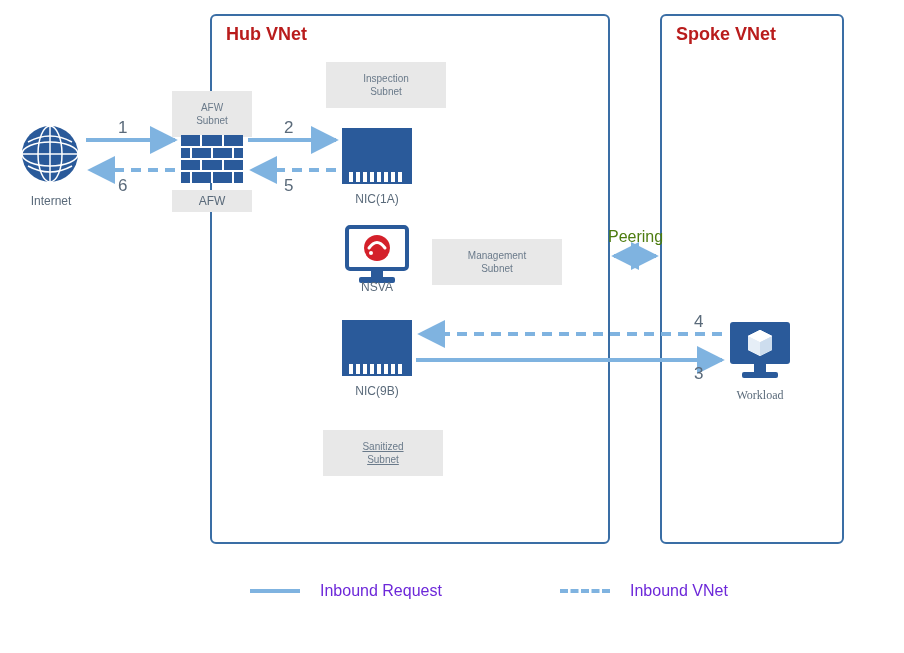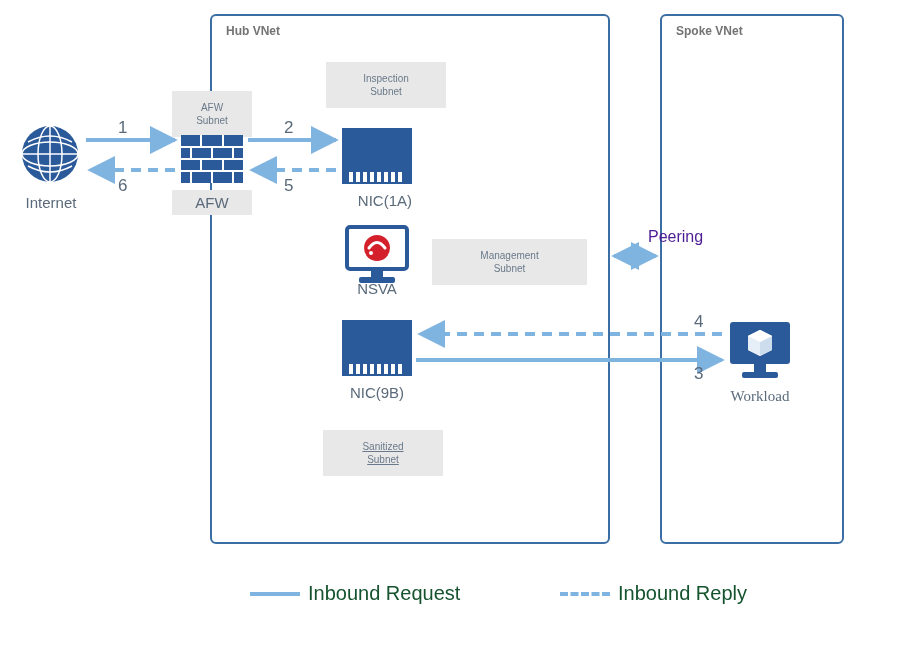--- a/index.html
+++ b/index.html
@@ -14,56 +14,55 @@
     .vnet-box {
       position: absolute;
       border: 2px solid #3a6ea5;
       border-radius: 6px;
     }
     .vnet-title {
       position: absolute;
       top: 8px;
       left: 14px;
       font-weight: bold;
-      font-size: 12px;
-      color: #737373;
+      font-size: 18px;
+      color: #b91c1c;
     }
     .subnet-label {
       position: absolute;
       background: #e8e8e8;
       padding: 10px 14px;
       text-align: center;
       font-size: 10px;
       color: #6a7a8a;
       line-height: 1.3;
     }
     .node-label {
       position: absolute;
       text-align: center;
-      font-size: 15px;
+      font-size: 12px;
       color: #5a6a7a;
     }
     .num-label {
       position: absolute;
       font-size: 17px;
       color: #5a6a7a;
     }
     .peering-label {
       position: absolute;
       font-size: 16px;
-      color: #4c1d95;
-      margin-left: 40px;
+      color: #4d7c0f;
     }
     .legend {
       position: absolute;
       display: flex;
       align-items: center;
-      gap: 8px;
-      font-size: 20px;
-      color: #14532d;
+      gap: 20px;
+      font-size: 16px;
+      color: #6d28d9;
     }
     .legend-line {
       width: 50px;
       height: 0;
       border-top: 4px solid #7fb3e0;
     }
     .legend-dash {
       width: 50px;
       height: 0;
       border-top: 4px dashed #7fb3e0;
@@ -91,21 +90,21 @@
 </div>
 
 <div class="subnet-label" style="left:172px; top:91px; width:80px;">
   <span>AFW</span><br>
   <span>Subnet</span>
 </div>
 <div class="subnet-label" style="left:326px; top:62px; width:120px;">
   <span>Inspection</span><br>
   <span>Subnet</span>
 </div>
-<div class="subnet-label" style="left:432px; top:239px; width:155px;">
+<div class="subnet-label" style="left:432px; top:239px; width:130px;">
   <span>Management</span><br>
   <span>Subnet</span>
 </div>
 <div class="subnet-label" style="left:323px; top:430px; width:120px;text-decoration:underline;">
   <span>Sanitized</span><br>
   <span>Subnet</span>
 </div>
 
 <div class="icon-box" style="left:18px; top:122px; width:64px; height:64px;">
   <svg viewBox="0 0 64 64" width="64" height="64">
@@ -151,21 +150,21 @@
       <rect x="14" y="44" width="4" height="10"></rect>
       <rect x="21" y="44" width="4" height="10"></rect>
       <rect x="28" y="44" width="4" height="10"></rect>
       <rect x="35" y="44" width="4" height="10"></rect>
       <rect x="42" y="44" width="4" height="10"></rect>
       <rect x="49" y="44" width="4" height="10"></rect>
       <rect x="56" y="44" width="4" height="10"></rect>
     </g>
   </svg>
 </div>
-<div class="node-label" style="left:342px; top:192px; width:70px;text-align:right;">NIC(1A)</div>
+<div class="node-label" style="left:342px; top:192px; width:70px;">NIC(1A)</div>
 
 <div class="icon-box" style="left:345px; top:225px; width:64px; height:60px;">
   <svg viewBox="0 0 64 60" width="64" height="60">
     <rect x="2" y="2" width="60" height="42" rx="3" fill="#fff" stroke="#2a5a9a" stroke-width="4"></rect>
     <rect x="26" y="44" width="12" height="8" fill="#2a5a9a"></rect>
     <rect x="14" y="52" width="36" height="6" rx="2" fill="#2a5a9a"></rect>
     <circle cx="32" cy="23" r="13" fill="#d4202a"></circle>
     <path d="M24 23 Q32 12 40 23" fill="none" stroke="#fff" stroke-width="3" stroke-linecap="round"></path>
     <circle cx="26" cy="28" r="2" fill="#fff"></circle>
   </svg>
@@ -245,14 +244,14 @@
 <div class="num-label" style="left:694px; top:312px;">4</div>
 
 <div class="peering-label" style="left:608px; top:228px;">Peering</div>
 
 <div class="legend" style="left:250px; top:582px;">
   <div class="legend-line"></div>
   <span>Inbound Request</span>
 </div>
 <div class="legend" style="left:560px; top:582px;">
   <div class="legend-dash"></div>
-  <span>Inbound Reply</span>
+  <span>Inbound VNet</span>
 </div>
 
 </body></html>

